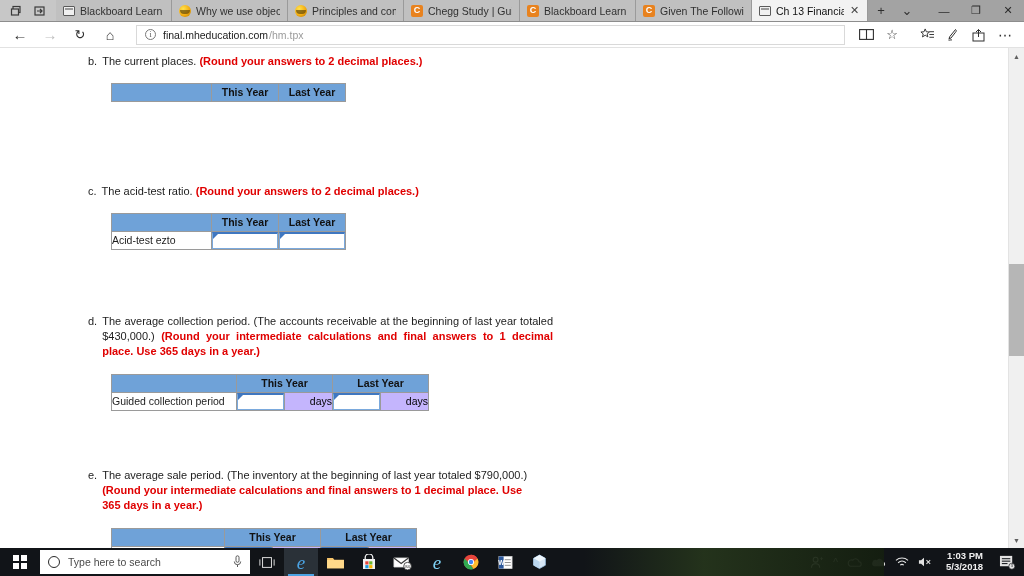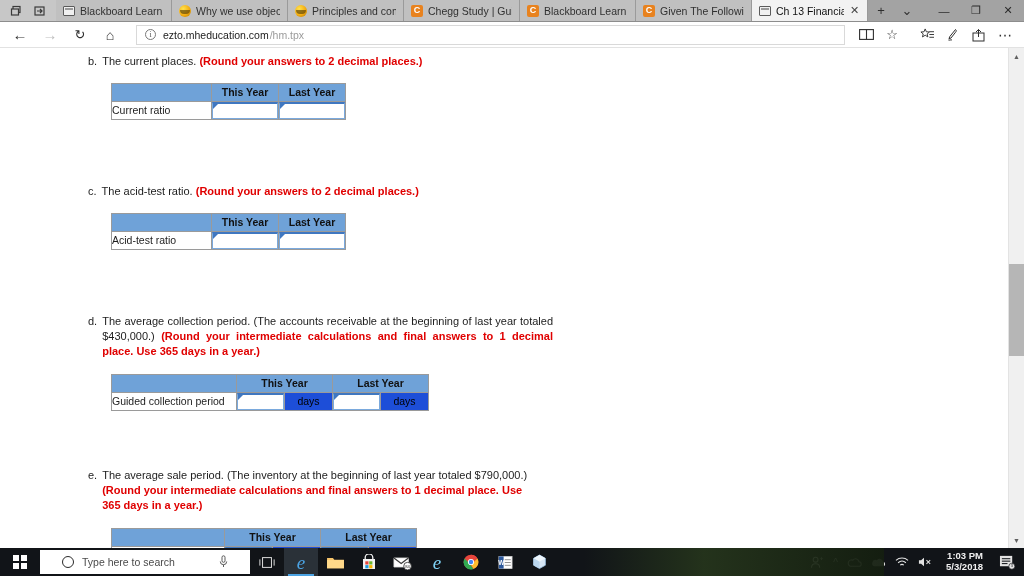--- a/index.html
+++ b/index.html
@@ -128,21 +128,21 @@
     font-size: 10.5px;
     border: 1px solid #9a9a9a;
   }
   table.ans td, table.ans th { border: 1px solid #9a9a9a; padding: 0; height: 18px; }
   table.ans th {
     background: #6fa2d8; color: #111; font-size: 10.5px; font-weight: bold;
     text-align: center;
   }
   td.corner { background: #6fa2d8; }
   td.rowlabel { padding-left: 3px; background:#fff; color:#1c1c1c; white-space: nowrap; }
-  td.unit { padding: 0 3px; background:#1d4ed8; text-align: center; white-space: nowrap; }
+  td.unit { padding: 0 3px; background:#c4b5fd; text-align: right; white-space: nowrap; }
 
   .inputcell { position: relative; background: #fff; }
   .inputfield {
     position: absolute; inset: 0;
     border: 1px solid #7aa9dd; border-top: 2px solid #3f77c0;
     background: #fff;
   }
   .inputfield::before {
     content: ""; position: absolute; left: 0; top: 0;
     border-left: 5px solid #3f77c0;
@@ -155,21 +155,21 @@
     background: #111418; display: flex; align-items: center;
     color: #e9e9e9; font-size: 10.5px;
   }
   .start {
     width: 40px; height: 28px; display:flex; align-items:center; justify-content:center;
   }
   .win-logo { width: 14px; height: 14px; display: grid; grid-template-columns: 1fr 1fr; grid-template-rows: 1fr 1fr; gap: 1.6px; }
   .win-logo i { background: #ffffff; display:block; }
   .searchbox {
     width: 210px; height: 24px; background: #ffffff; color: #4a4a4a;
-    display: flex; align-items: center; gap: 8px; padding: 0 22px;
+    display: flex; align-items: center; gap: 8px; padding: 0 8px;
     font-size: 10.5px;
   }
   .search-ring { width: 12px; height: 12px; border: 1.6px solid #2a2a2a; border-radius: 50%; flex:0 0 12px;}
   .mic { margin-left: auto; color: #5a5a5a; font-size: 11px; }
   .taskview { width: 34px; display:flex; align-items:center; justify-content:center; color:#e0e0e0;}
   .tb-icons { display: flex; align-items: center; gap: 0; }
   .tbi { width: 34px; height: 28px; display:flex; align-items:center; justify-content:center; position: relative;}
   .tbi.active { background: #2a3138; }
   .tbi.active::after { content:""; position:absolute; left:4px; right:4px; bottom:0; height:2px; background:#4ba3e3;}
   .tray { margin-left: auto; display:flex; align-items:center; gap:9px; padding-right: 6px; }
@@ -245,21 +245,21 @@
   </div>
 
   <div class="navbar">
     <div class="navbtn" style="font-size:15px;">←</div>
     <div class="navbtn dim" style="font-size:15px;">→</div>
     <div class="navbtn" style="font-size:13px;">↻</div>
     <div class="navbtn" style="font-size:14px;">⌂</div>
 
     <div class="urlbox">
       <span class="info-i">i</span>
-      <span class="url-host">ezto.mheducation.com</span>
+      <span class="url-host">final.mheducation.com</span>
         <span class="url-path" style="margin-left:-6px;">/hm.tpx</span>
     </div>
 
     <div class="navbar-right">
       <div class="navbtn">
         <svg width="15" height="13" viewBox="0 0 15 13">
             <rect x="0.6" y="1.6" width="13.8" height="9.8" fill="none" stroke="#2f2f2f" stroke-width="1.1"></rect>
             <line x1="7.5" y1="1.6" x2="7.5" y2="11.4" stroke="#2f2f2f" stroke-width="1.1"></line>
           </svg>
       </div>
@@ -297,47 +297,38 @@
           <span class="qletter">b.</span>
           <span class="qbody"><span>The current places. </span><span class="red">(Round your answers to 2 decimal places.)</span></span>
         </div>
         <table class="ans" style="margin-top:14px; margin-left:23px; width:235px;">
           <tbody>
               <tr>
             <td class="corner" style="width:100px;"></td>
             <th style="width:67px;">This Year</th>
             <th style="width:67px;">Last Year</th>
           </tr>
-          <tr>
-            <td class="rowlabel">Current ratio</td>
-            <td class="inputcell">
-                  <div class="inputfield"></div>
-                </td>
-            <td class="inputcell">
-                  <div class="inputfield"></div>
-                </td>
-          </tr>
         </tbody>
           </table>
       </div>
 
       <div class="qblock" style="left:88px; top:136px; width:470px;">
         <div class="qtext">
           <span class="qletter">c.</span>
           <span class="qbody"><span>The acid-test ratio. </span><span class="red">(Round your answers to 2 decimal places.)</span></span>
         </div>
         <table class="ans" style="margin-top:14px; margin-left:23px; width:235px;">
           <tbody>
               <tr>
             <td class="corner" style="width:100px;"></td>
             <th style="width:67px;">This Year</th>
             <th style="width:67px;">Last Year</th>
           </tr>
           <tr>
-            <td class="rowlabel">Acid-test ratio</td>
+            <td class="rowlabel">Acid-test ezto</td>
             <td class="inputcell">
                   <div class="inputfield"></div>
                 </td>
             <td class="inputcell">
                   <div class="inputfield"></div>
                 </td>
           </tr>
         </tbody>
           </table>
       </div>

